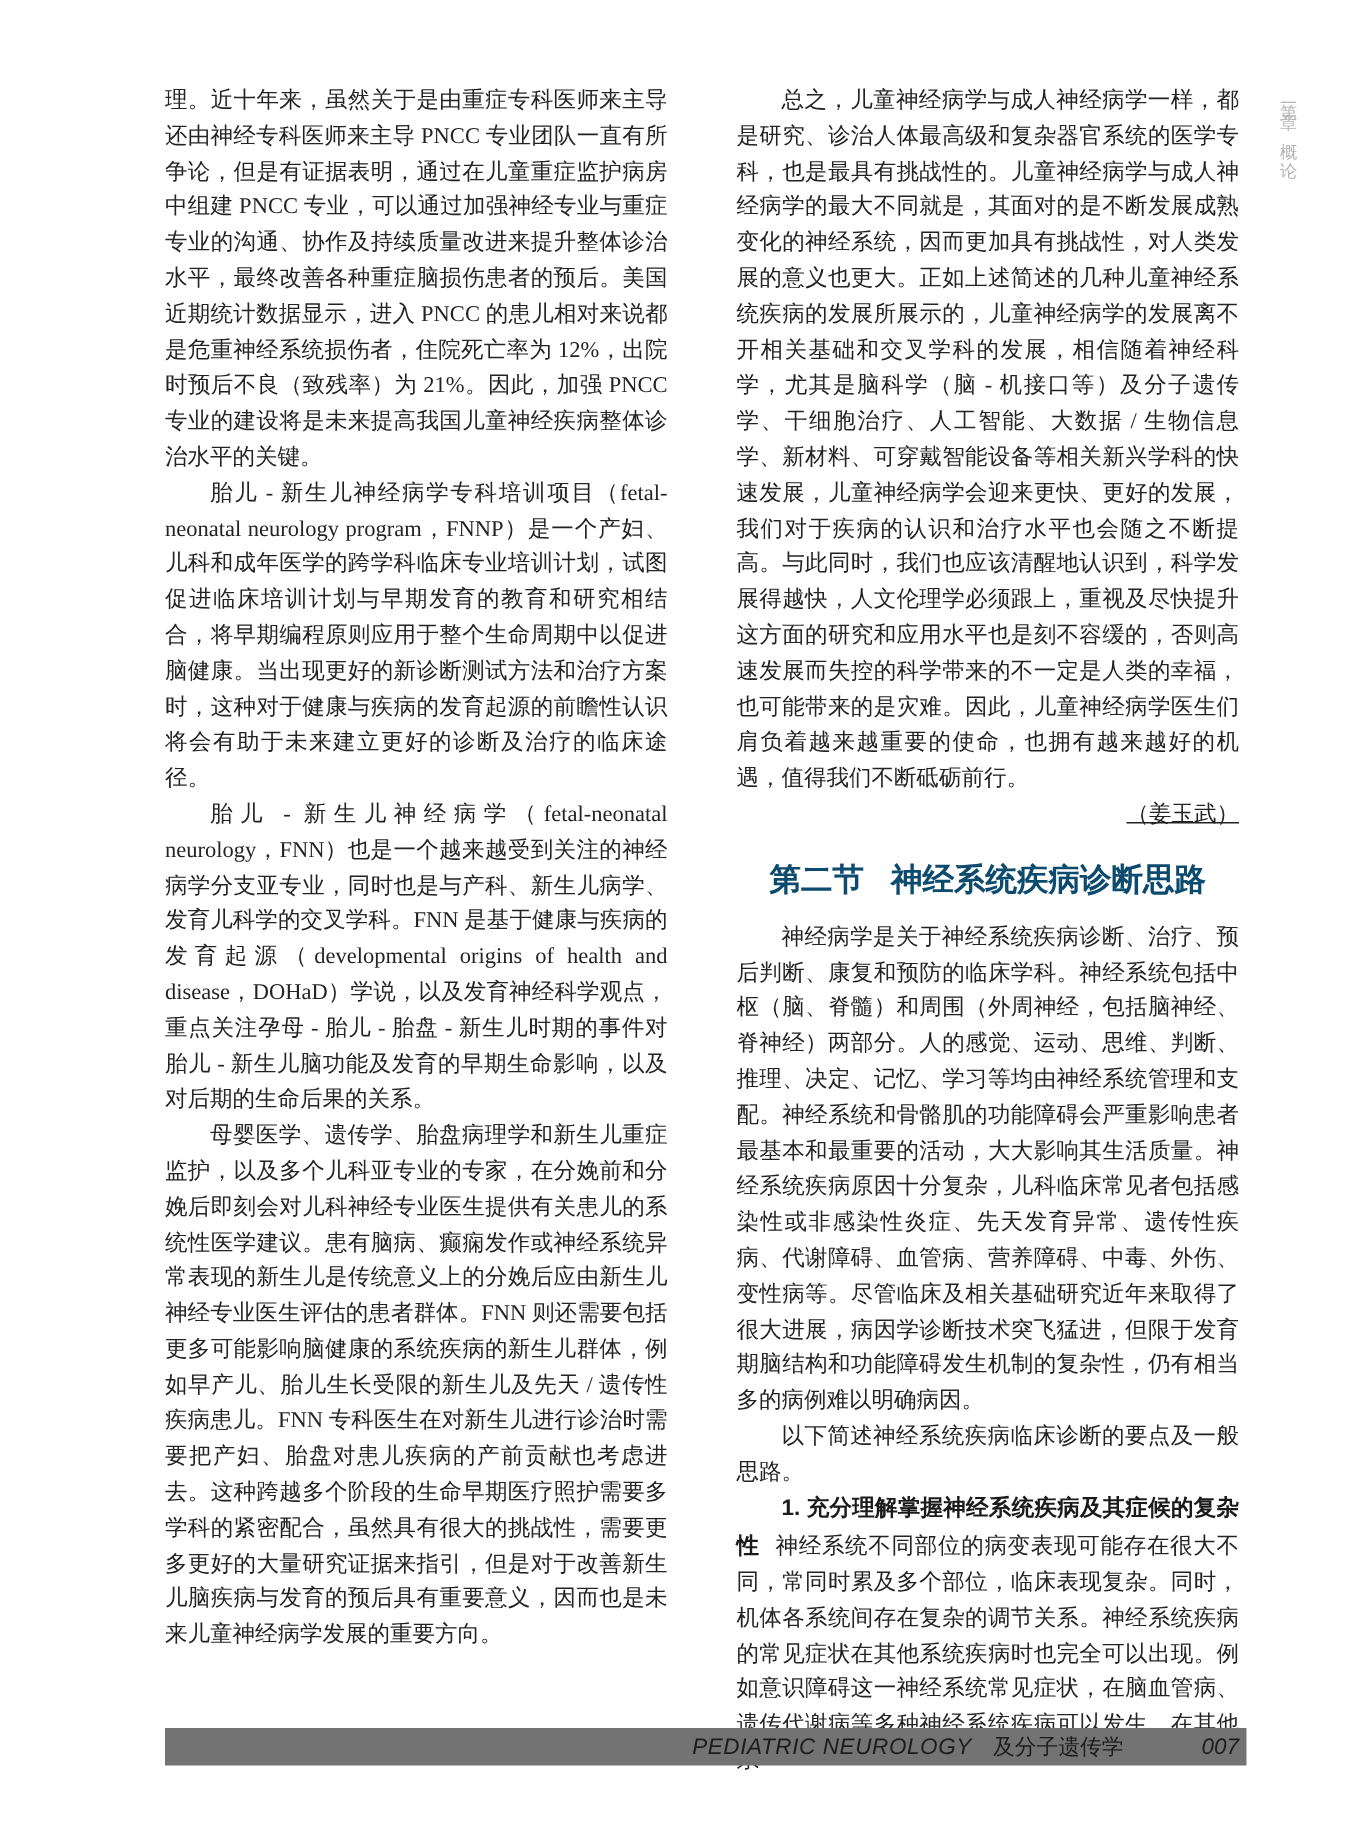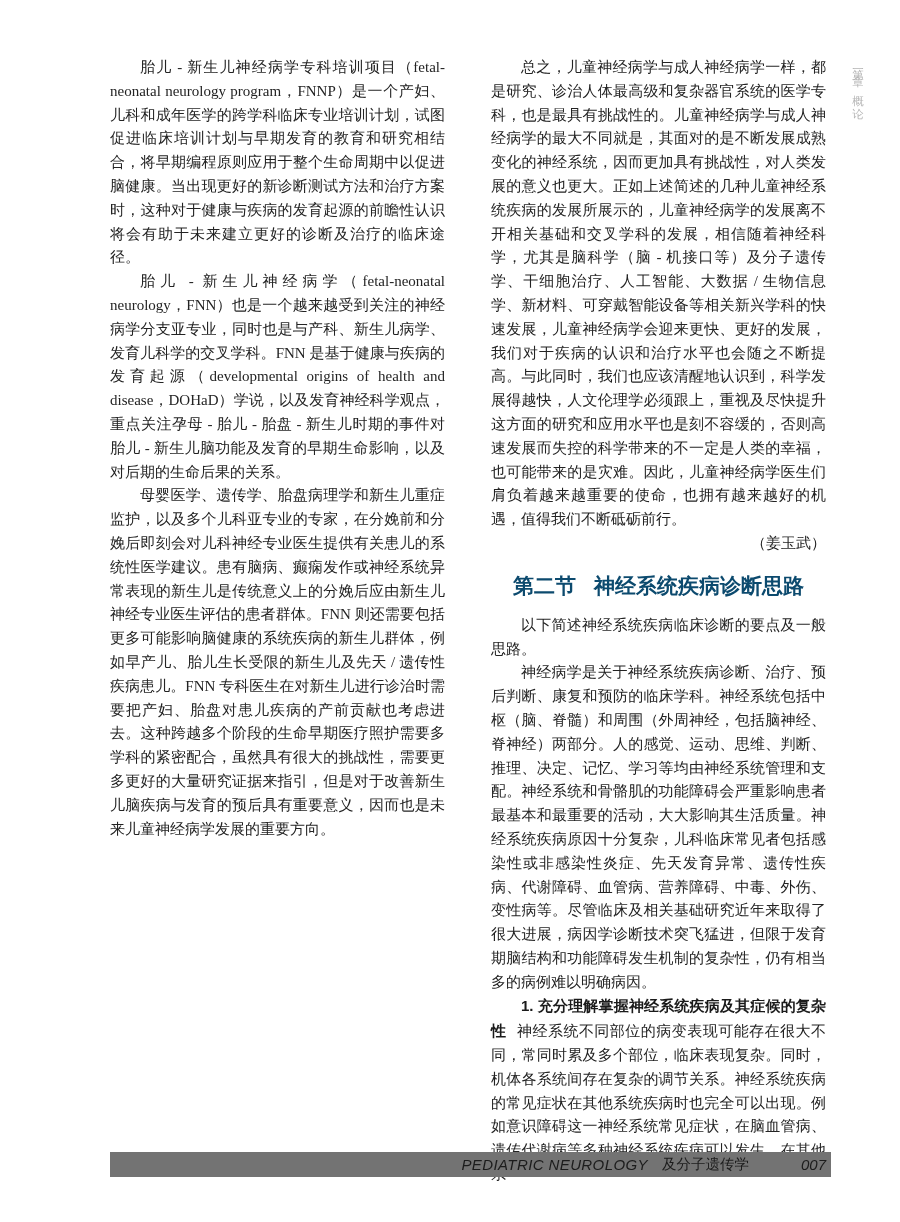--- a/index.html
+++ b/index.html
@@ -39,21 +39,21 @@
   .section-heading {
     margin: 15px 0 13px;
     font-size: 21px;
     line-height: 30px;
     text-align: center;
     font-weight: bold;
     color: #0c4a6e;
     text-indent: 0;
   }
   .section-label { margin-right: 0.85em; }
-  .author-line { margin: 0; text-indent: 0; text-align: right; }
+  .author-line { margin: 0; text-indent: 0; text-align: right; text-decoration: underline; }
   .item-lead {
     font-family: "Liberation Sans", "DejaVu Sans", sans-serif;
     font-weight: bold;
     color: #1a1a1a;
     margin-right: 0.7em;
   }
   .sidebar {
     position: absolute;
     left: 850px; top: 60px;
     writing-mode: vertical-rl;
@@ -82,33 +82,34 @@
   .footer-page { margin-left: 52px; font-style: italic; text-align: right; }
 </style>
 </head>
 <body>
 
 <div class="page">
 
   <main class="content">
 
     <section class="column">
+      <p class="para continuation">理。近十年来，虽然关于是由重症专科医师来主导还由神经专科医师来主导 PNCC 专业团队一直有所争论，但是有证据表明，通过在儿童重症监护病房中组建 PNCC 专业，可以通过加强神经专业与重症专业的沟通、协作及持续质量改进来提升整体诊治水平，最终改善各种重症脑损伤患者的预后。美国近期统计数据显示，进入 PNCC 的患儿相对来说都是危重神经系统损伤者，住院死亡率为 12%，出院时预后不良（致残率）为 21%。因此，加强 PNCC 专业的建设将是未来提高我国儿童神经疾病整体诊治水平的关键。</p>
       <p class="para">胎儿 - 新生儿神经病学专科培训项目（fetal-neonatal neurology program，FNNP）是一个产妇、儿科和成年医学的跨学科临床专业培训计划，试图促进临床培训计划与早期发育的教育和研究相结合，将早期编程原则应用于整个生命周期中以促进脑健康。当出现更好的新诊断测试方法和治疗方案时，这种对于健康与疾病的发育起源的前瞻性认识将会有助于未来建立更好的诊断及治疗的临床途径。</p>
       <p class="para">胎儿 - 新生儿神经病学（fetal-neonatal neurology，FNN）也是一个越来越受到关注的神经病学分支亚专业，同时也是与产科、新生儿病学、发育儿科学的交叉学科。FNN 是基于健康与疾病的发育起源（developmental origins of health and disease，DOHaD）学说，以及发育神经科学观点，重点关注孕母 - 胎儿 - 胎盘 - 新生儿时期的事件对胎儿 - 新生儿脑功能及发育的早期生命影响，以及对后期的生命后果的关系。</p>
       <p class="para">母婴医学、遗传学、胎盘病理学和新生儿重症监护，以及多个儿科亚专业的专家，在分娩前和分娩后即刻会对儿科神经专业医生提供有关患儿的系统性医学建议。患有脑病、癫痫发作或神经系统异常表现的新生儿是传统意义上的分娩后应由新生儿神经专业医生评估的患者群体。FNN 则还需要包括更多可能影响脑健康的系统疾病的新生儿群体，例如早产儿、胎儿生长受限的新生儿及先天 / 遗传性疾病患儿。FNN 专科医生在对新生儿进行诊治时需要把产妇、胎盘对患儿疾病的产前贡献也考虑进去。这种跨越多个阶段的生命早期医疗照护需要多学科的紧密配合，虽然具有很大的挑战性，需要更多更好的大量研究证据来指引，但是对于改善新生儿脑疾病与发育的预后具有重要意义，因而也是未来儿童神经病学发展的重要方向。</p>
     </section>
 
     <section class="column">
       <p class="para">总之，儿童神经病学与成人神经病学一样，都是研究、诊治人体最高级和复杂器官系统的医学专科，也是最具有挑战性的。儿童神经病学与成人神经病学的最大不同就是，其面对的是不断发展成熟变化的神经系统，因而更加具有挑战性，对人类发展的意义也更大。正如上述简述的几种儿童神经系统疾病的发展所展示的，儿童神经病学的发展离不开相关基础和交叉学科的发展，相信随着神经科学，尤其是脑科学（脑 - 机接口等）及分子遗传学、干细胞治疗、人工智能、大数据 / 生物信息学、新材料、可穿戴智能设备等相关新兴学科的快速发展，儿童神经病学会迎来更快、更好的发展，我们对于疾病的认识和治疗水平也会随之不断提高。与此同时，我们也应该清醒地认识到，科学发展得越快，人文伦理学必须跟上，重视及尽快提升这方面的研究和应用水平也是刻不容缓的，否则高速发展而失控的科学带来的不一定是人类的幸福，也可能带来的是灾难。因此，儿童神经病学医生们肩负着越来越重要的使命，也拥有越来越好的机遇，值得我们不断砥砺前行。</p>
       <p class="author-line">（姜玉武）</p>
       <h2 class="section-heading">
         <span class="section-label">第二节</span><span>神经系统疾病诊断思路</span>
       </h2>
+      <p class="para">神经病学是关于神经系统疾病诊断、治疗、预后判断、康复和预防的临床学科。神经系统包括中枢（脑、脊髓）和周围（外周神经，包括脑神经、脊神经）两部分。人的感觉、运动、思维、判断、推理、决定、记忆、学习等均由神经系统管理和支配。神经系统和骨骼肌的功能障碍会严重影响患者最基本和最重要的活动，大大影响其生活质量。神经系统疾病原因十分复杂，儿科临床常见者包括感染性或非感染性炎症、先天发育异常、遗传性疾病、代谢障碍、血管病、营养障碍、中毒、外伤、变性病等。尽管临床及相关基础研究近年来取得了很大进展，病因学诊断技术突飞猛进，但限于发育期脑结构和功能障碍发生机制的复杂性，仍有相当多的病例难以明确病因。</p>
       <p class="para">以下简述神经系统疾病临床诊断的要点及一般思路。</p>
-      <p class="para">神经病学是关于神经系统疾病诊断、治疗、预后判断、康复和预防的临床学科。神经系统包括中枢（脑、脊髓）和周围（外周神经，包括脑神经、脊神经）两部分。人的感觉、运动、思维、判断、推理、决定、记忆、学习等均由神经系统管理和支配。神经系统和骨骼肌的功能障碍会严重影响患者最基本和最重要的活动，大大影响其生活质量。神经系统疾病原因十分复杂，儿科临床常见者包括感染性或非感染性炎症、先天发育异常、遗传性疾病、代谢障碍、血管病、营养障碍、中毒、外伤、变性病等。尽管临床及相关基础研究近年来取得了很大进展，病因学诊断技术突飞猛进，但限于发育期脑结构和功能障碍发生机制的复杂性，仍有相当多的病例难以明确病因。</p>
       <p class="para">
         <b class="item-lead">1. 充分理解掌握神经系统疾病及其症候的复杂性</b><span>神经系统不同部位的病变表现可能存在很大不同，常同时累及多个部位，临床表现复杂。同时，机体各系统间存在复杂的调节关系。神经系统疾病的常见症状在其他系统疾病时也完全可以出现。例如意识障碍这一神经系统常见症状，在脑血管病、遗传代谢病等多种神经系统疾病可以发生，在其他系</span>
       </p>
     </section>
 
   </main>
 
   <aside class="sidebar">
     <span class="sidebar-chapter">第一章</span>
     <span class="sidebar-title">概论</span>

